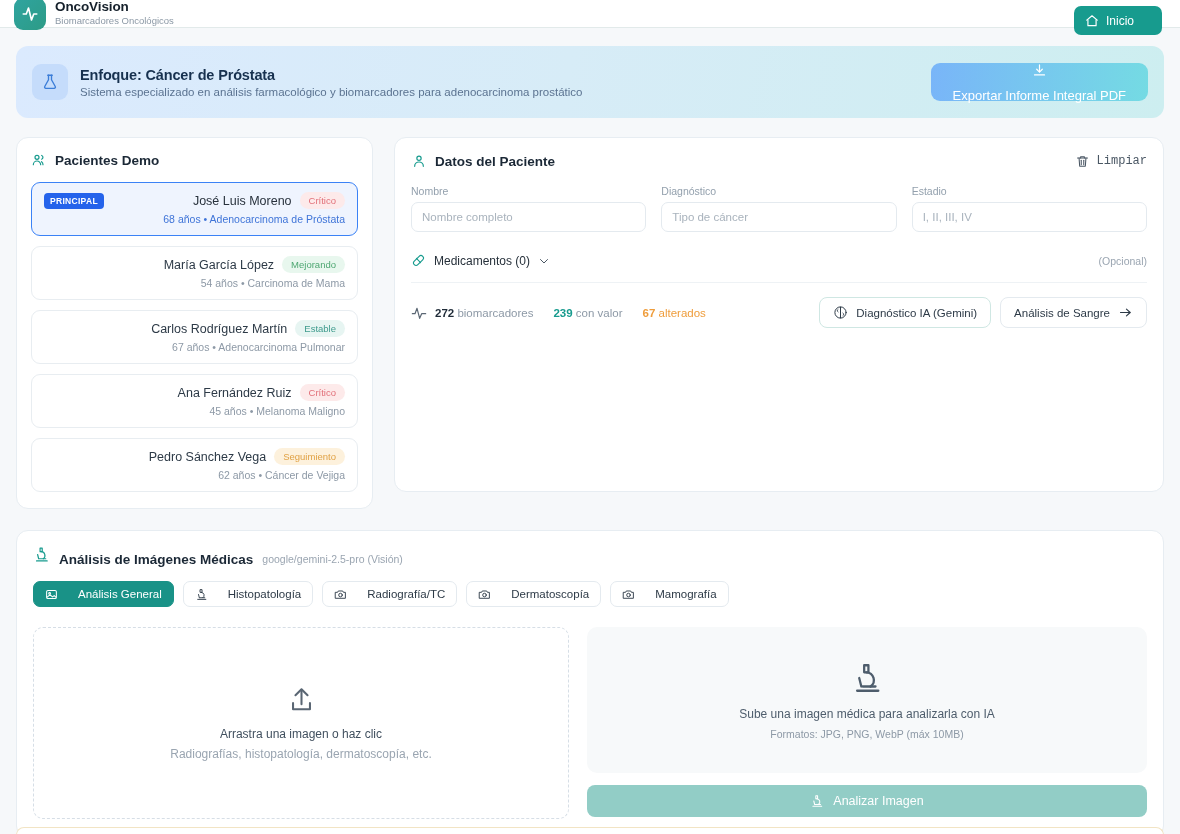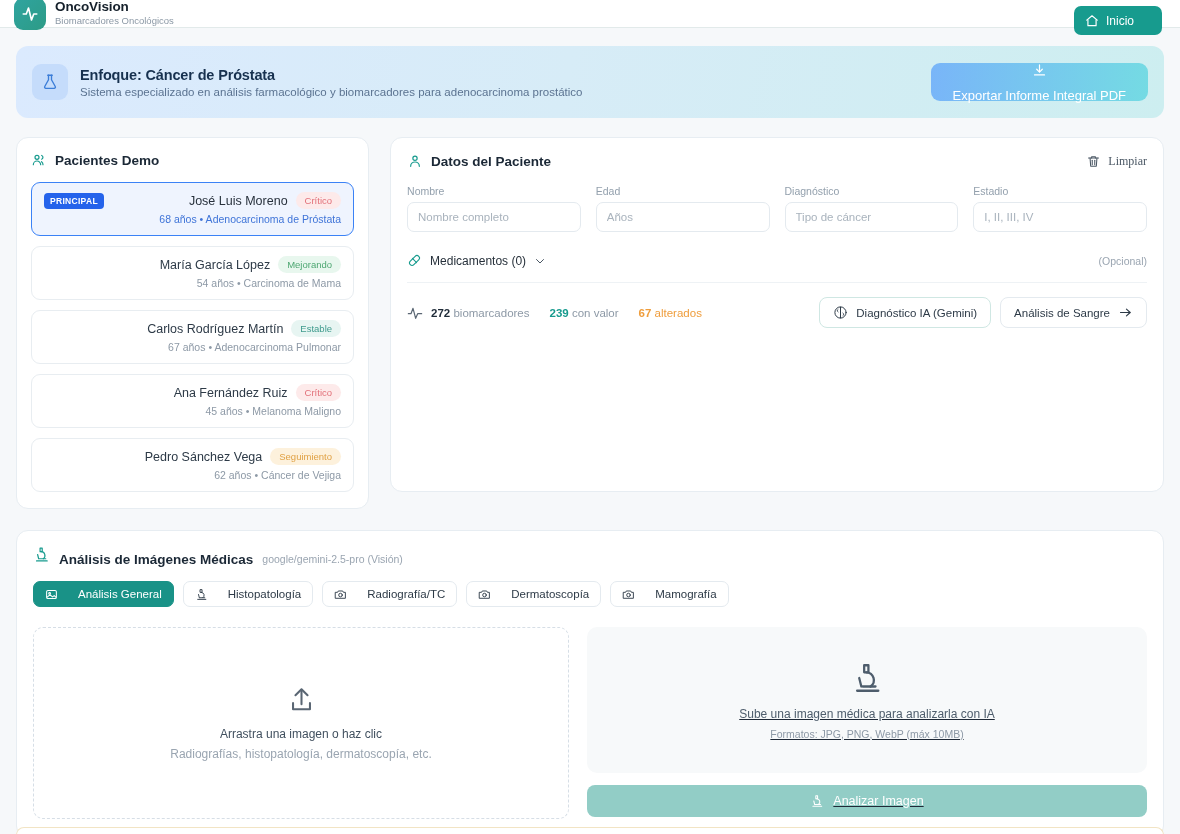--- a/index.html
+++ b/index.html
@@ -94,21 +94,21 @@
   .st-critico   { background: #fdeaea; color: #e2717a; }
   .st-mejorando { background: #e8f7ee; color: #4ea772; }
   .st-estable   { background: #e7f5f2; color: #3f9b8d; }
   .st-seguimiento { background: #fdf1dc; color: #e0a144; }
 
   
   .pdata { flex: 1 1 auto; padding: 15px 16px 16px 16px; min-height: 355px; }
   .pdata-head { display: flex; align-items: center; gap: 8px; margin-bottom: 16px; }
   .clear-btn {
     margin-left: auto; display: flex; align-items: center; gap: 7px;
-    background: none; border: none; font-family: Liberation Serif, serif;
+    background: none; border: none; font-family: Liberation Mono, monospace;
     font-size: 12px; color: #4a5764; cursor: pointer;
   }
   .fields { display: flex; gap: 15px; }
   .field { flex: 1 1 0; }
   .field label { display: block; font-size: 10.5px; color: #93a0ad; margin-bottom: 5px; }
   .field input {
     width: 100%; height: 30px; border: 1px solid #e4eaef; border-radius: 7px;
     padding: 0 10px; font-size: 11.5px; font-family: inherit; color: #374151;
     background: #fff; outline: none;
   }
@@ -159,21 +159,21 @@
   .upload-row { display: flex; gap: 18px; margin-top: 20px; }
   .dropzone {
     width: 536px; height: 192px;
     border: 1.5px dashed #d6dee6; border-radius: 10px;
     display: flex; flex-direction: column; align-items: center; justify-content: center;
     cursor: pointer; background: #fff;
   }
   .dz-title { font-size: 12px; color: #41505f; margin-top: 13px; }
   .dz-sub { font-size: 12px; color: #9aa5b1; margin-top: 6px; }
 
-  .preview-col { flex: 1 1 auto; display: flex; flex-direction: column; gap: 12px; text-decoration: underline; }
+  .preview-col { flex: 1 1 auto; display: flex; flex-direction: column; gap: 12px; }
   .preview {
     height: 146px; background: #f7f9fa; border-radius: 10px;
     display: flex; flex-direction: column; align-items: center; justify-content: center;
   }
   .pv-title { font-size: 12px; color: #4e5d6c; margin-top: 12px; }
   .pv-sub { font-size: 10.5px; color: #8d99a6; margin-top: 7px; }
   .analyze-btn {
     height: 32px; border: none; border-radius: 8px;
     background: #92cdc6; color: #fff; font-size: 12.5px; font-family: inherit;
     display: flex; align-items: center; justify-content: center; gap: 9px;
@@ -318,24 +318,20 @@
             </svg>
           </span>
           <span>Limpiar</span>
         </button>
       </div>
 
       <div class="fields">
         <div class="field">
           <label>Nombre</label>
           <input type="text" placeholder="Nombre completo" style="">
-        </div>
-        <div class="field">
-          <label>Edad</label>
-          <input type="text" placeholder="Años" style="">
         </div>
         <div class="field">
           <label>Diagnóstico</label>
           <input type="text" placeholder="Tipo de cáncer" style="">
         </div>
         <div class="field">
           <label>Estadio</label>
           <input type="text" placeholder="I, II, III, IV" style="">
         </div>
       </div>

